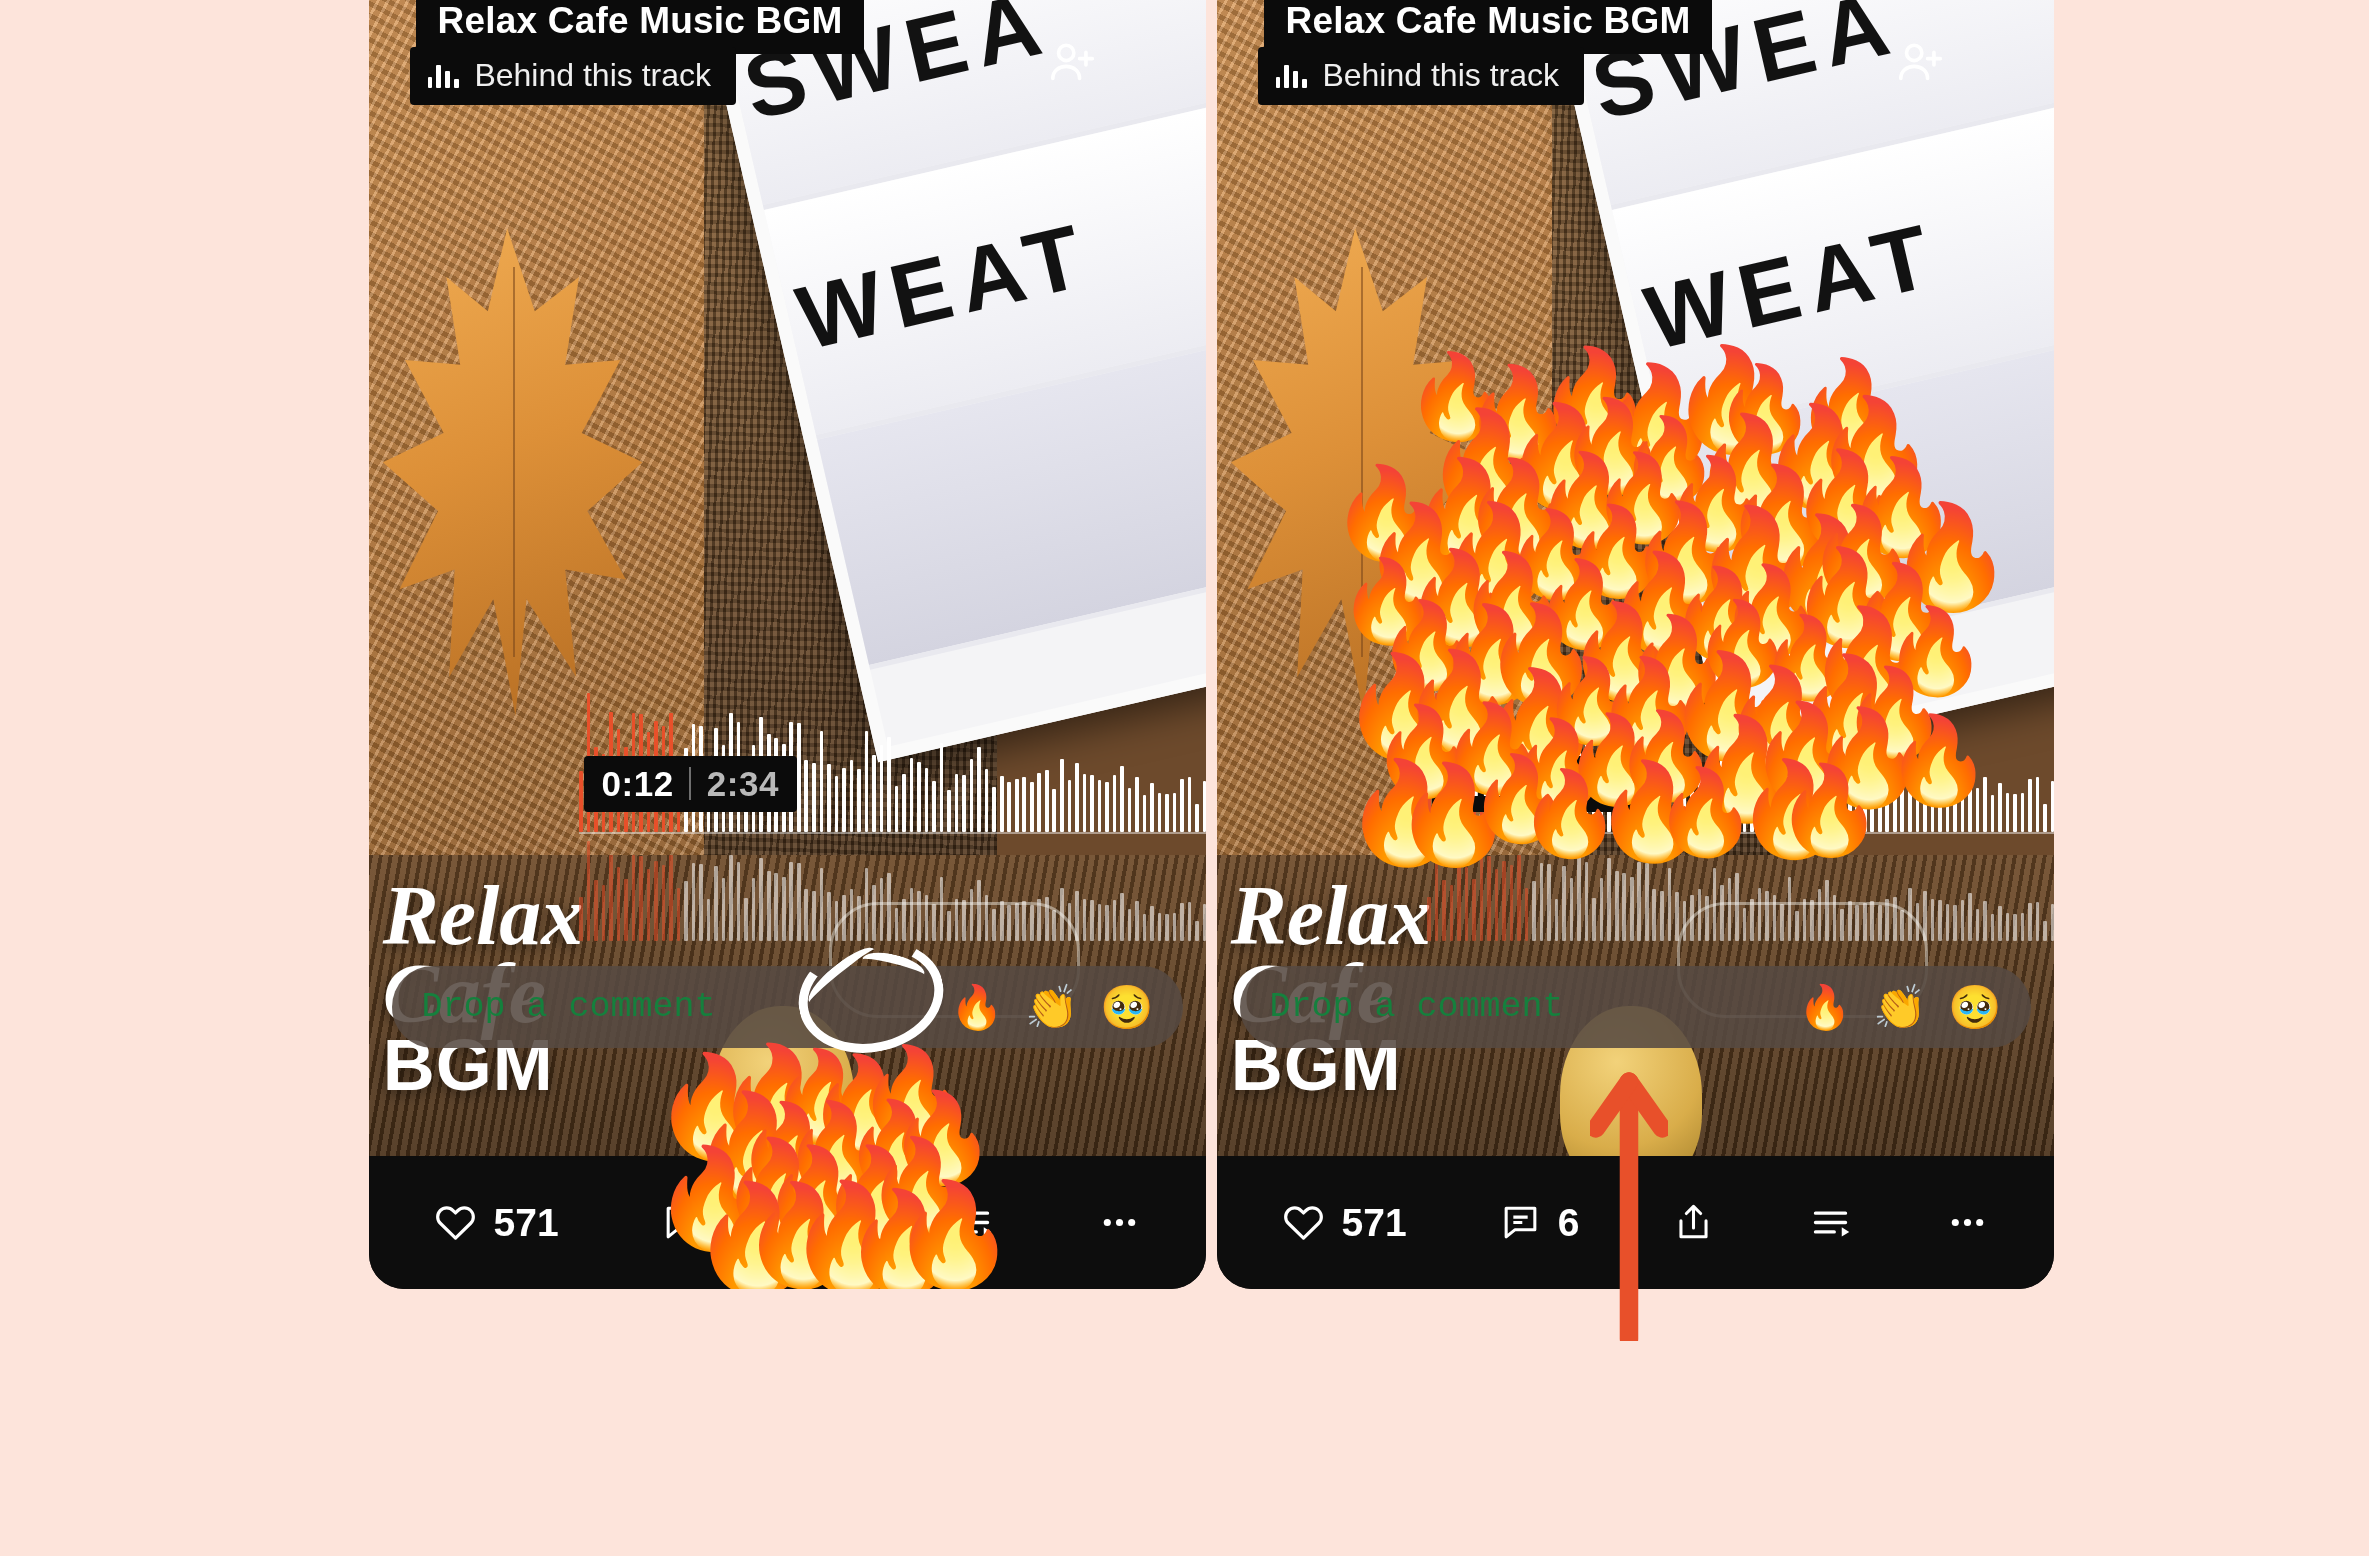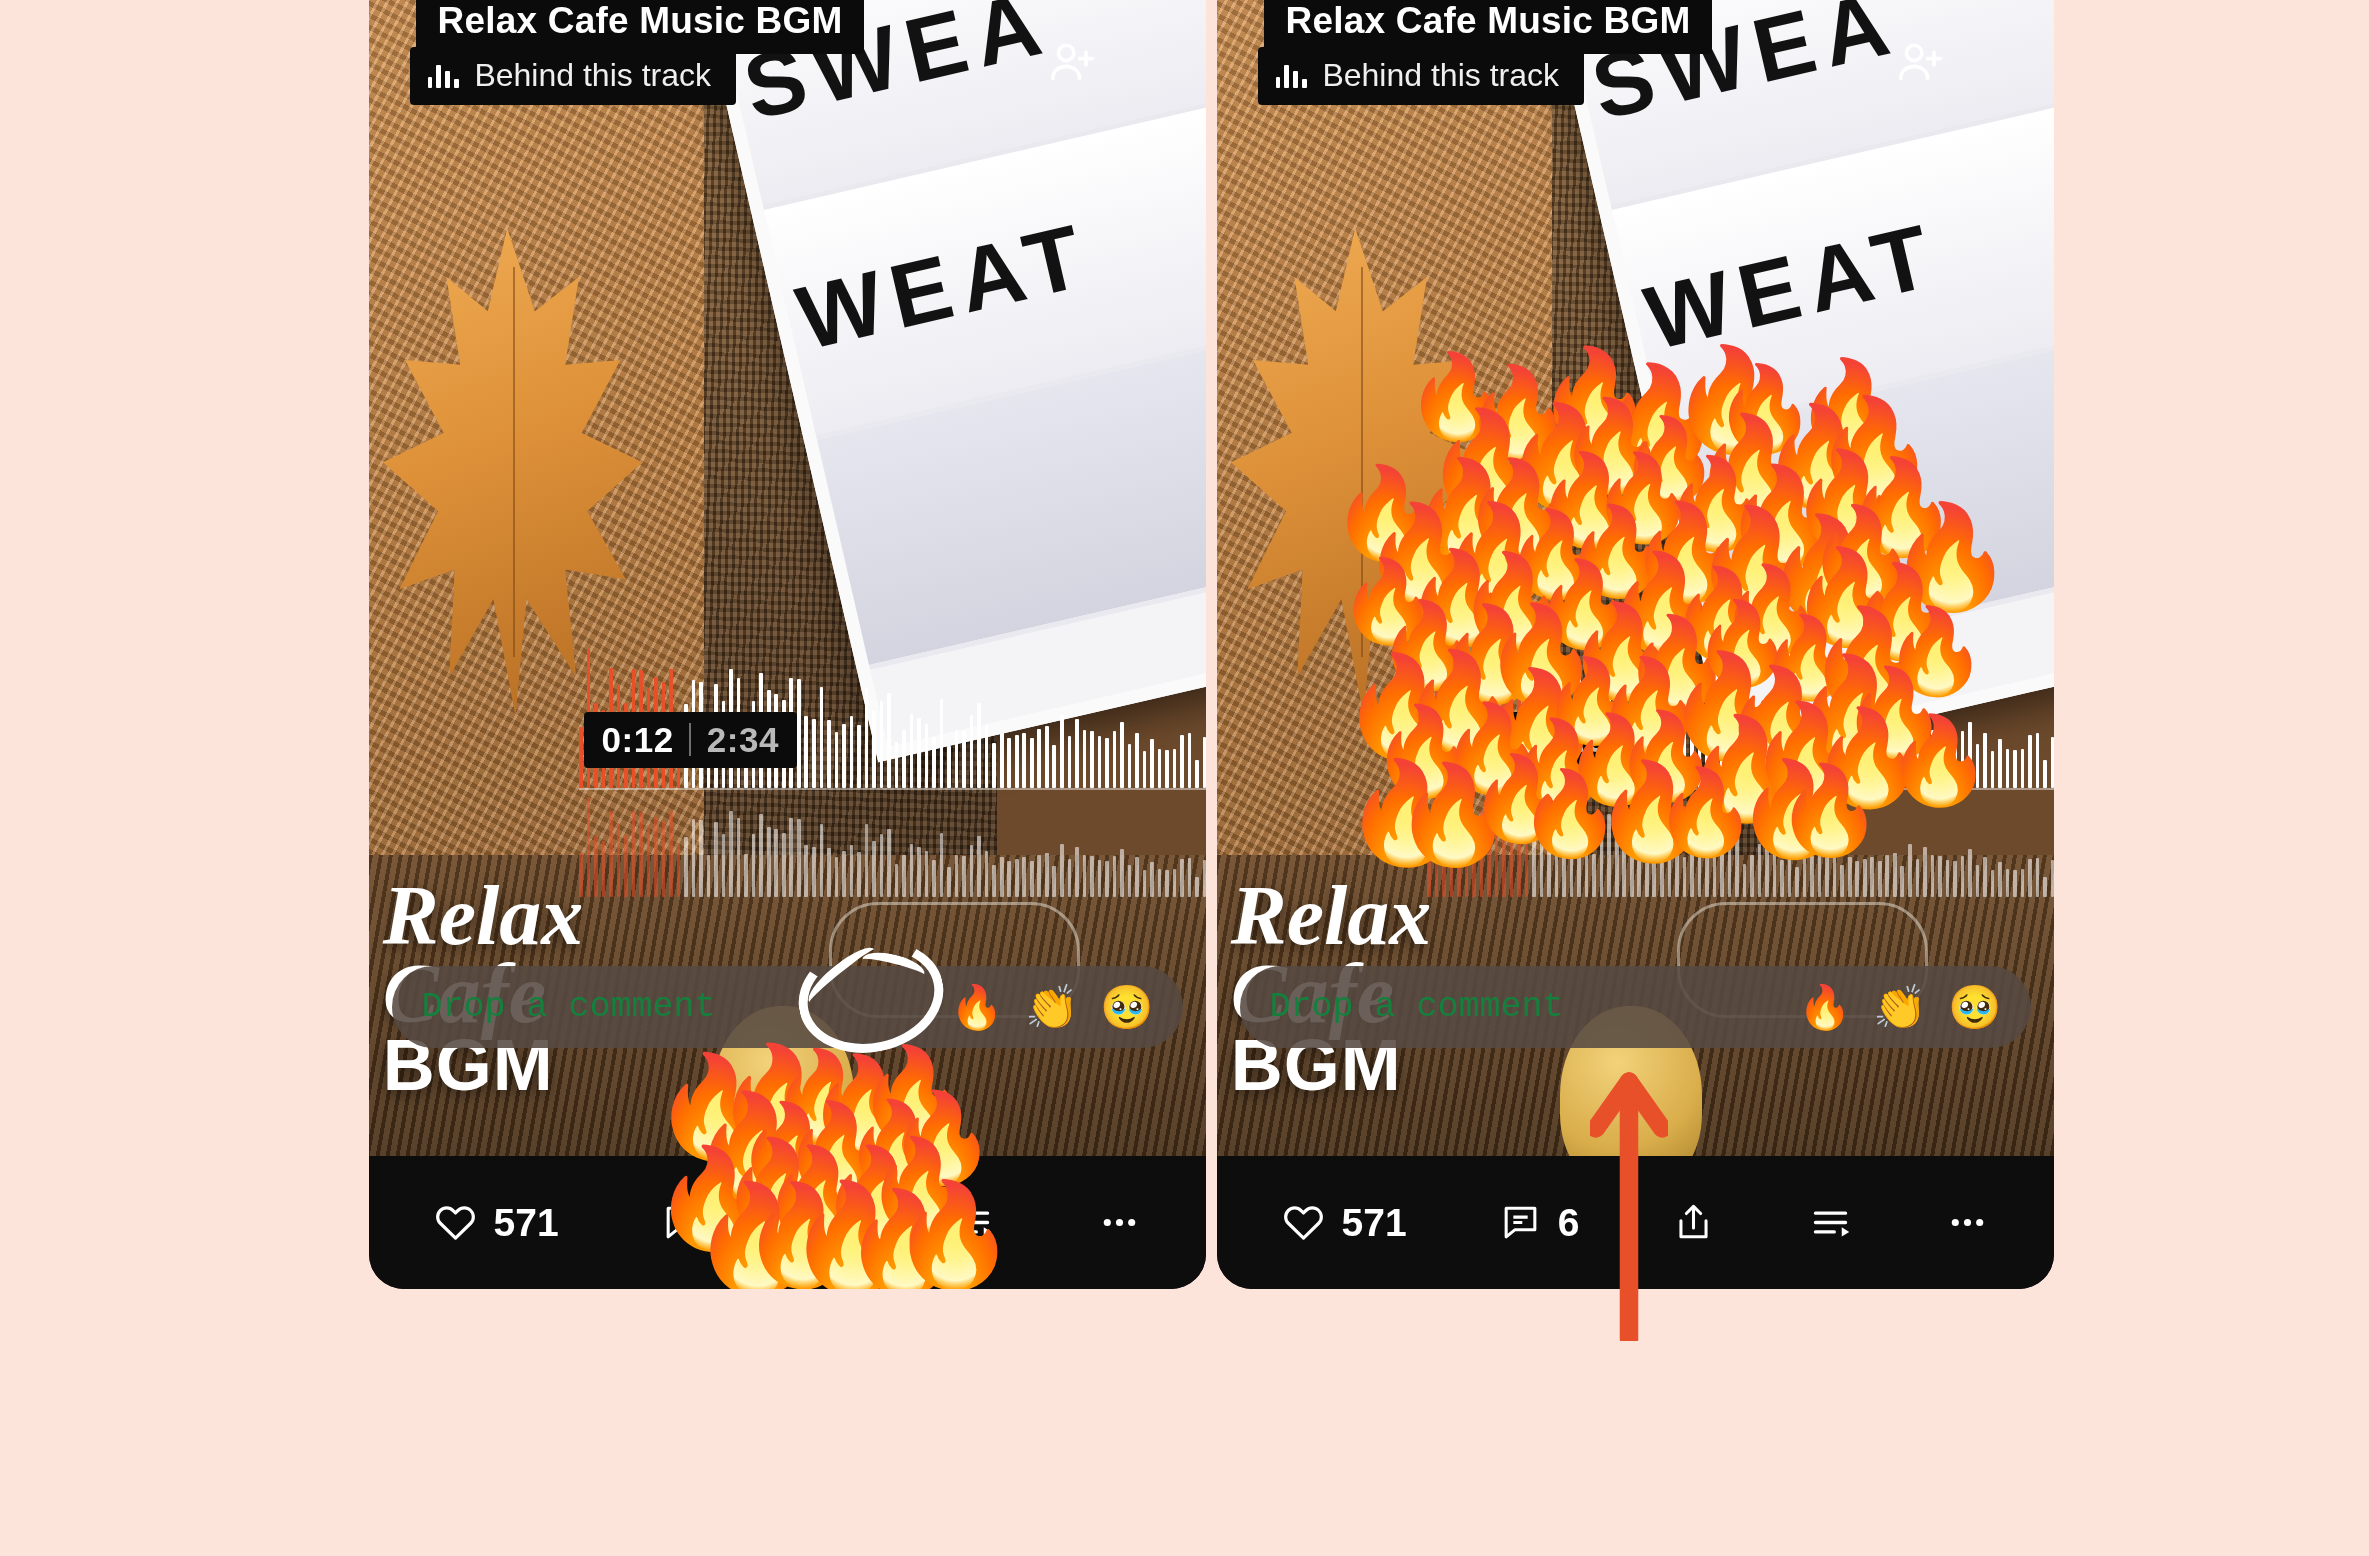--- a/index.html
+++ b/index.html
@@ -116,21 +116,21 @@
   .chip-sub{ left:41px; top:51px; padding:9.8px 25px 10.7px 17.6px; gap:15.6px;
     font-size:32px; font-weight:400; color:#efefef; }
   .eq-icon{ display:flex; align-items:flex-end; gap:3.9px; height:25px; }
   .eq-icon i{ display:block; width:4.9px; background:#fff; border-radius:1px; }
   .eq-icon i:nth-child(1){height:10.7px;} .eq-icon i:nth-child(2){height:23.4px;}
   .eq-icon i:nth-child(3){height:16.6px;} .eq-icon i:nth-child(4){height:8.8px;}
 
   .addperson{ position:absolute; right:109px; top:41px; width:51px; height:51px; }
 
   
-  .wave{ position:absolute; left:0; right:0; top:646px; height:254px; }
+  .wave{ position:absolute; left:0; right:0; top:690px; height:254px; }
   .wave .bars{ position:absolute; left:210px; right:0; top:0; height:146px;
     display:flex; align-items:flex-end; gap:3.9px; }
   .wave .bars.refl{ top:148px; height:107px; align-items:flex-start;
     opacity:.55; transform:scaleY(-1); }
   .wave .bars b{ display:block; width:6.8px; border-radius:1px; background:#fff; }
   .wave .bars b.p{ background:#e8502a; }
   .wave .line{ position:absolute; left:210px; right:0; top:146px; height:2px; background:rgba(255,255,255,.45); }
   .timechip{
     position:absolute; left:215px; top:70px; background:#0b0b0b; color:#fff;
     padding:7.8px 17.6px; border-radius:3.9px; display:flex; align-items:center; gap:15.6px;

